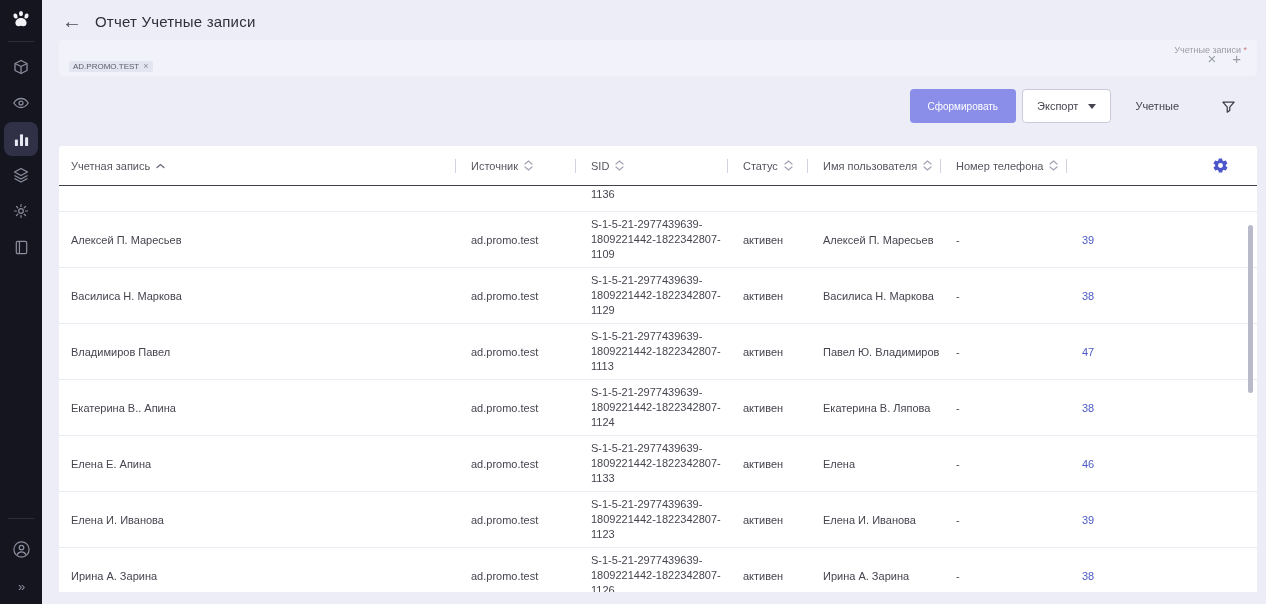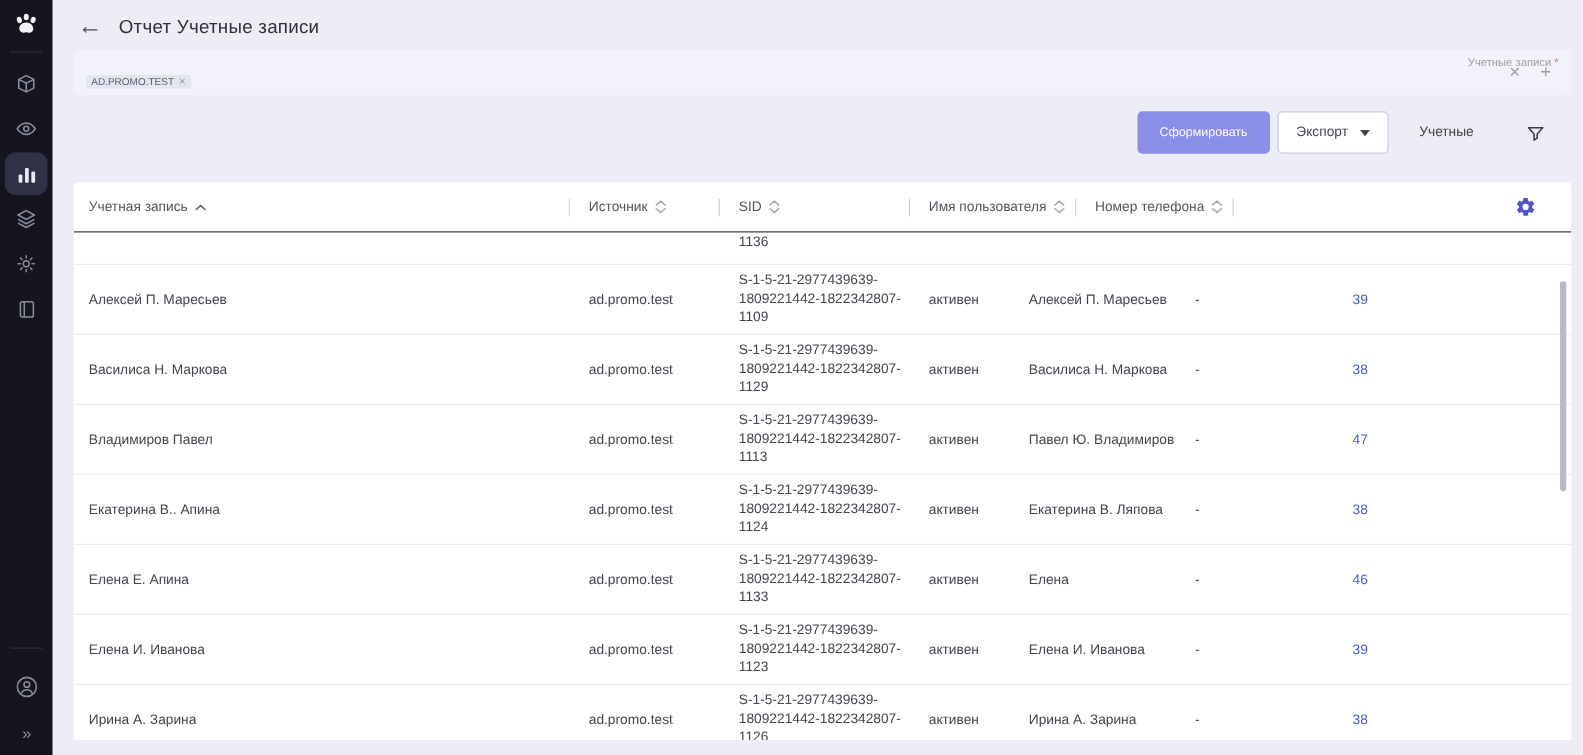--- a/index.html
+++ b/index.html
@@ -256,20 +256,30 @@
 
     <span class="sort-both-icon">
       <svg width="9" height="11" viewBox="0 0 9 11" fill="none" stroke="#a2a3b2" stroke-width="1.2" stroke-linecap="round">
                 <path d="M1 4 L4.5 1 L8 4"></path>
                 <path d="M1 7 L4.5 10 L8 7"></path>
               </svg>
     </span>
   </div>
           <div class="hcell c2 sort-both sep">
     <span class="hlabel">SID</span>
+
+    <span class="sort-both-icon">
+      <svg width="9" height="11" viewBox="0 0 9 11" fill="none" stroke="#a2a3b2" stroke-width="1.2" stroke-linecap="round">
+                <path d="M1 4 L4.5 1 L8 4"></path>
+                <path d="M1 7 L4.5 10 L8 7"></path>
+              </svg>
+    </span>
+  </div>
+          <div class="hcell c3 sort-both sep">
+    <span class="hlabel">Статус</span>
 
     <span class="sort-both-icon">
       <svg width="9" height="11" viewBox="0 0 9 11" fill="none" stroke="#a2a3b2" stroke-width="1.2" stroke-linecap="round">
                 <path d="M1 4 L4.5 1 L8 4"></path>
                 <path d="M1 7 L4.5 10 L8 7"></path>
               </svg>
     </span>
   </div>
           <div class="hcell c4 sort-both sep">
     <span class="hlabel">Имя пользователя</span>

